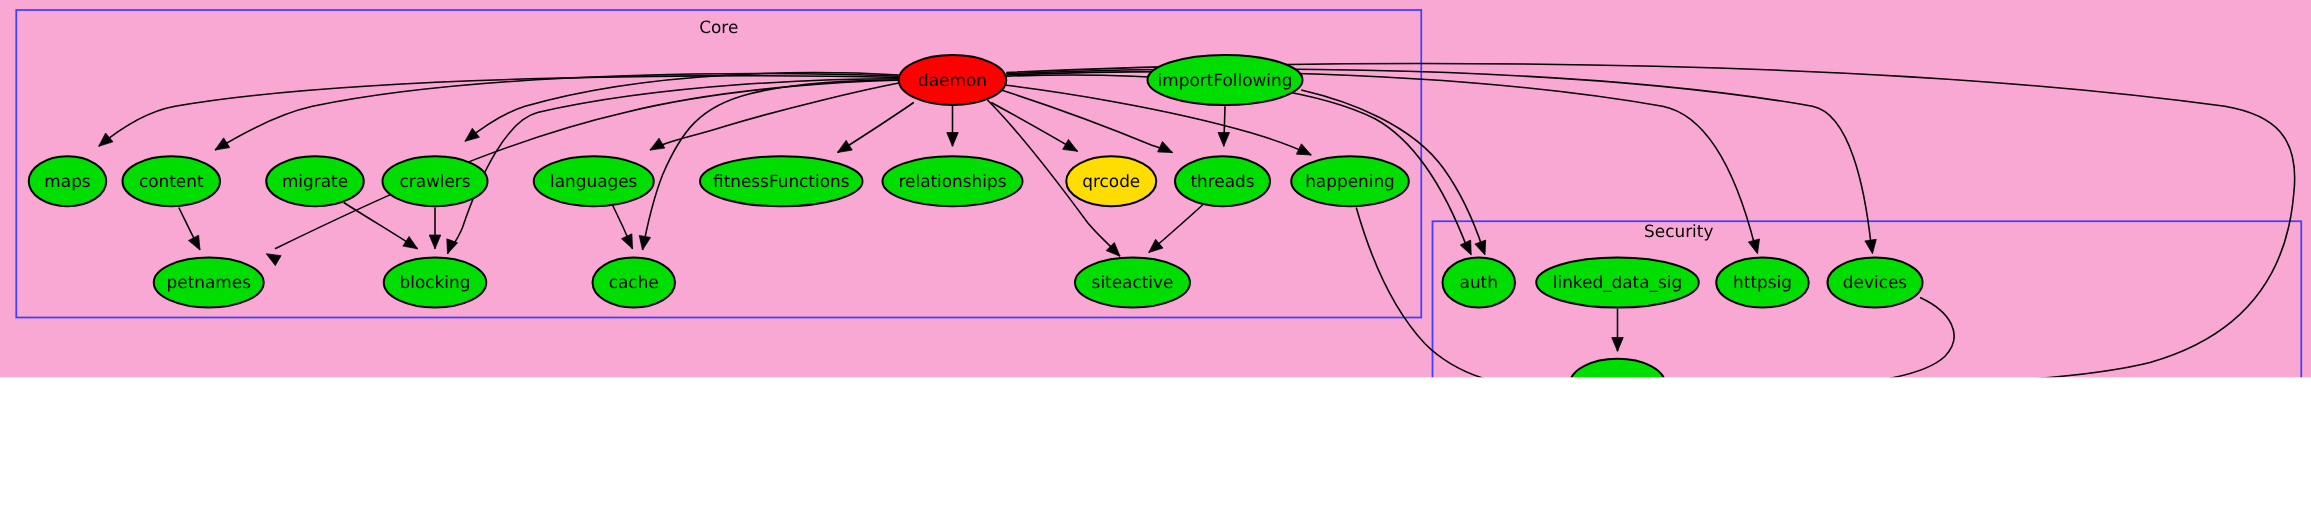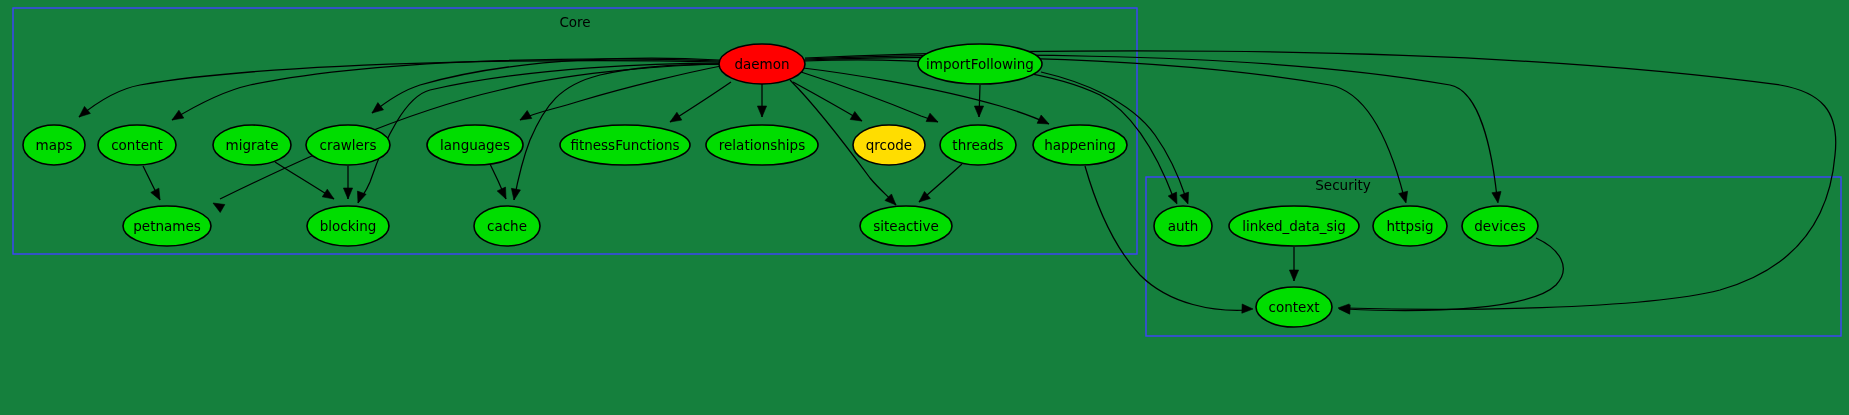--- a/index.html
+++ b/index.html
@@ -6,22 +6,22 @@
     margin: 0;
     padding: 0;
     background: #ffffff;
   }
   body {
     font-family: "DejaVu Sans", sans-serif;
   }
   #graph-root {
     position: relative;
     width: 1849px;
-    height: 415px;
-    background: #15803d;
+    height: 302px;
+    background: #f9a8d4;
     overflow: hidden;
   }
   #graph-svg {
     position: absolute;
     left: 0;
     top: 0;
     width: 1849px;
     height: 415px;
   }
   .cluster-rect {

